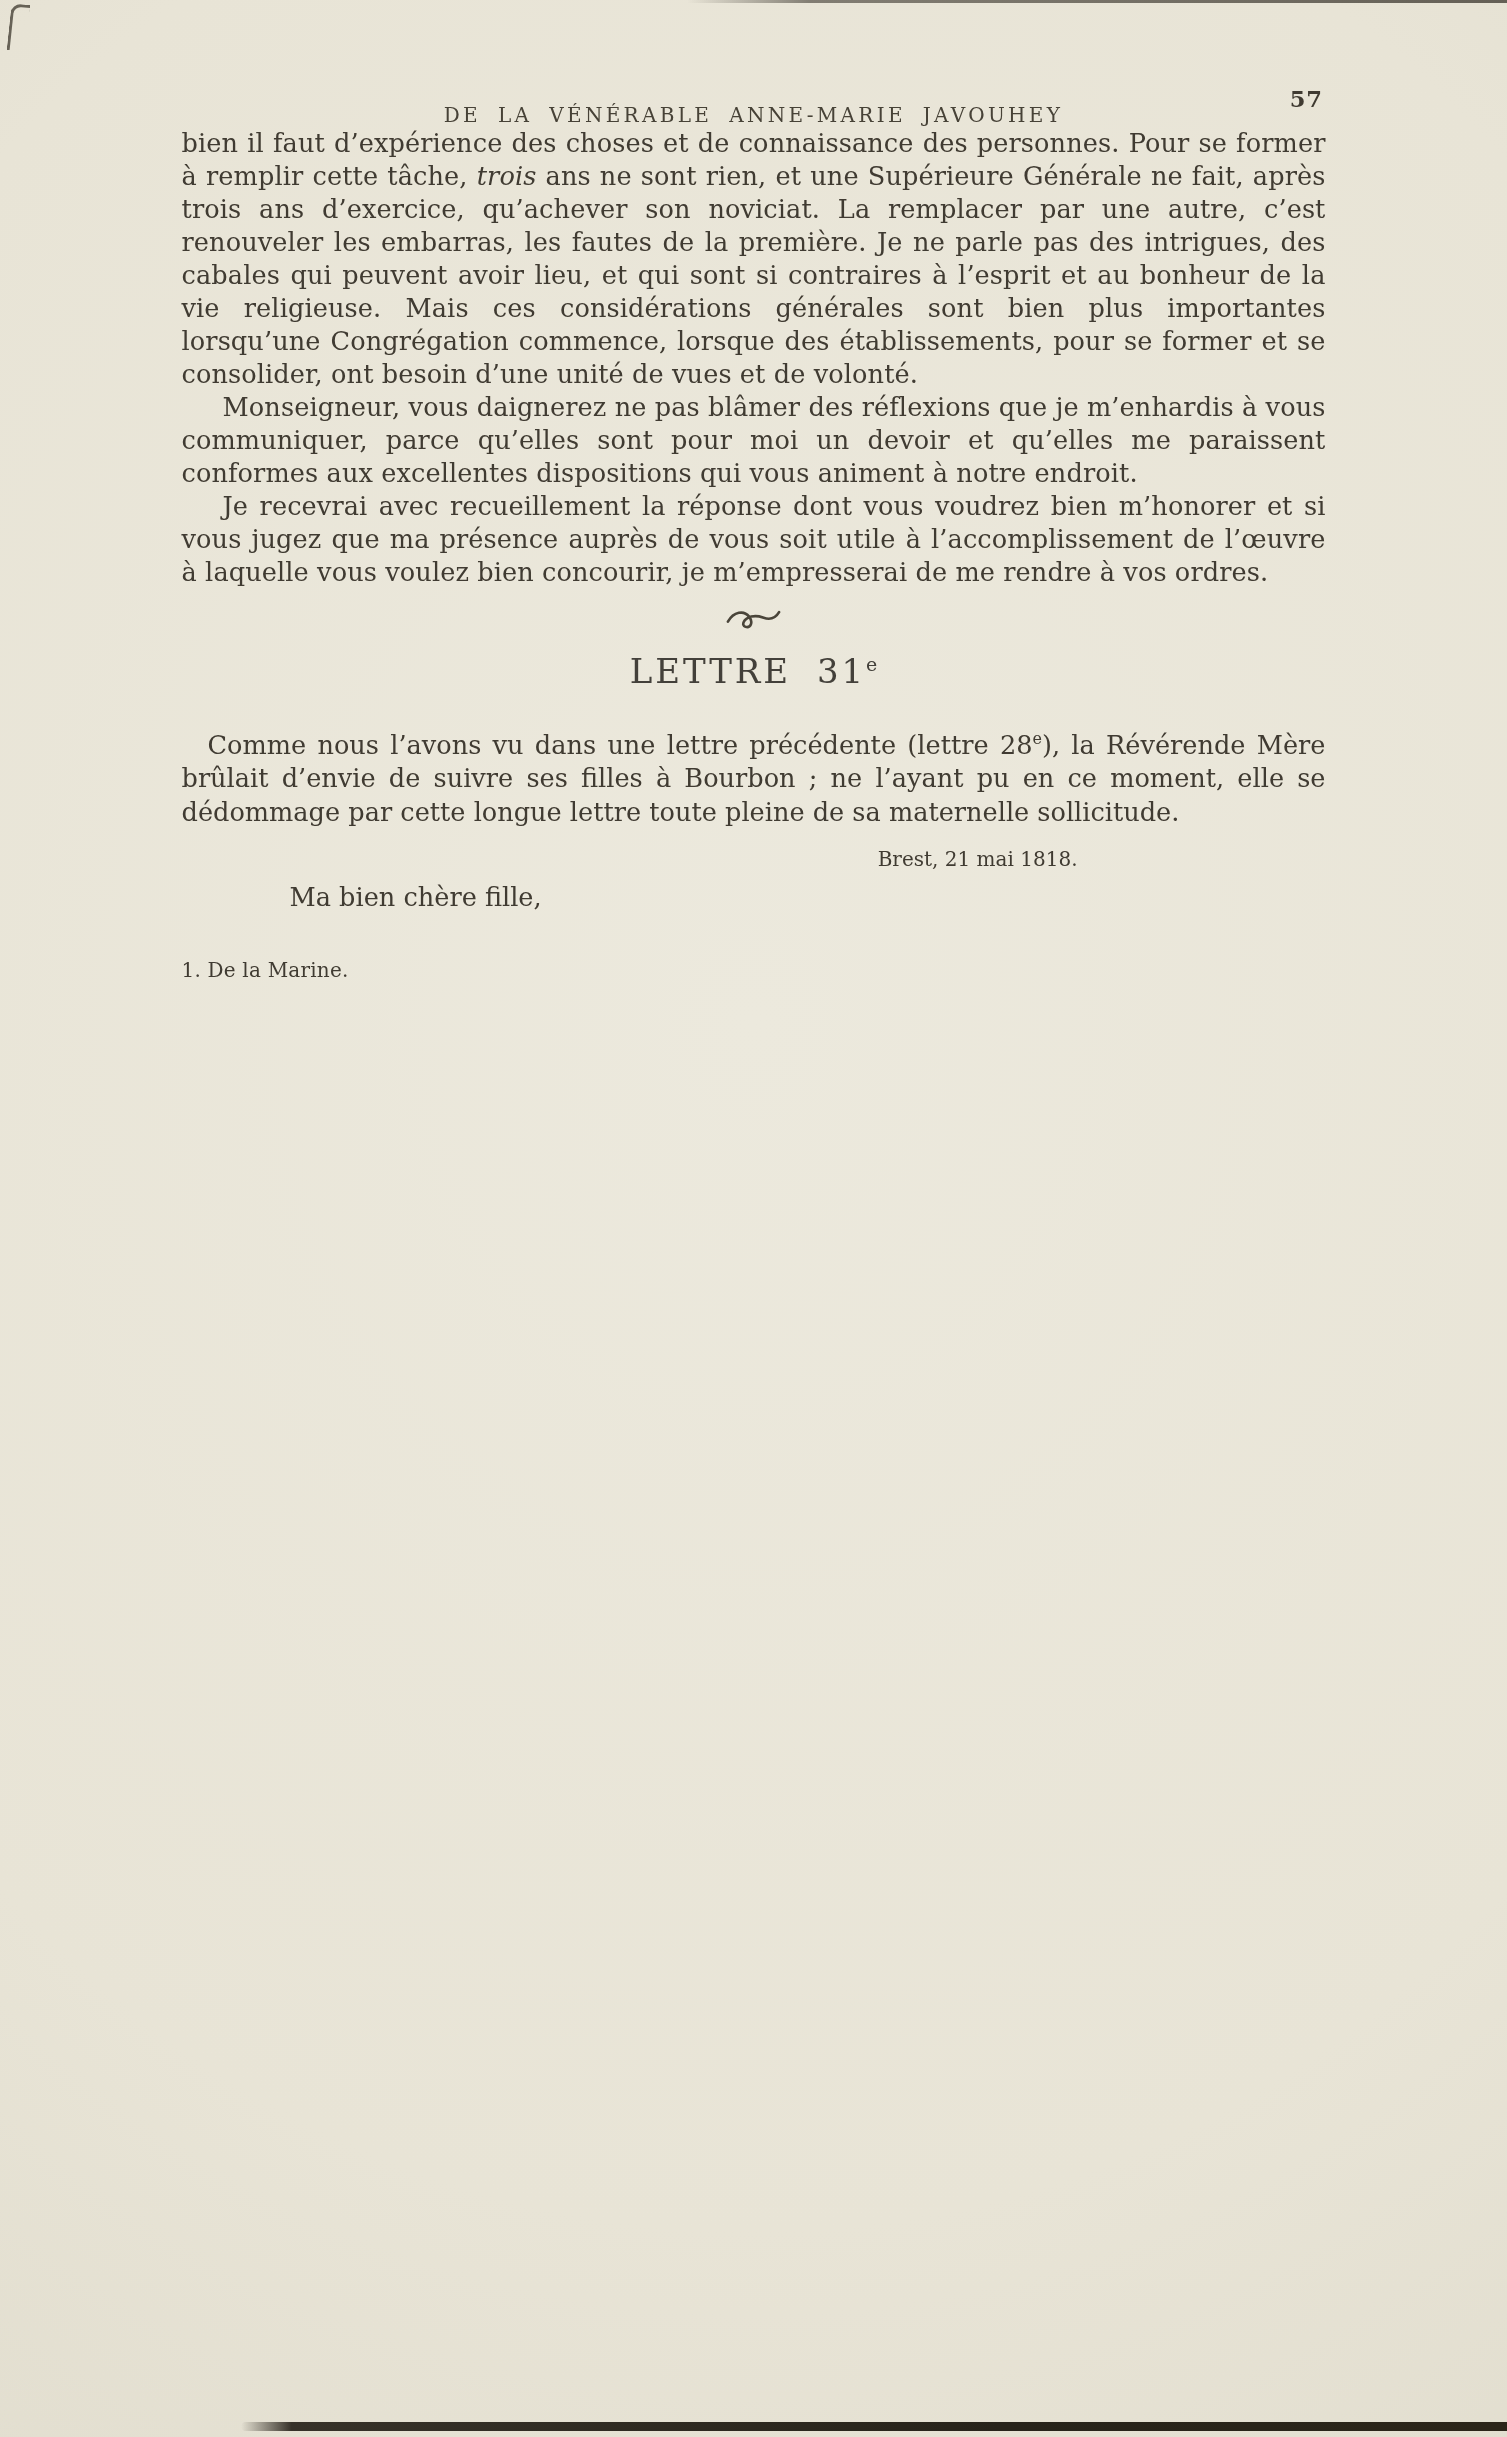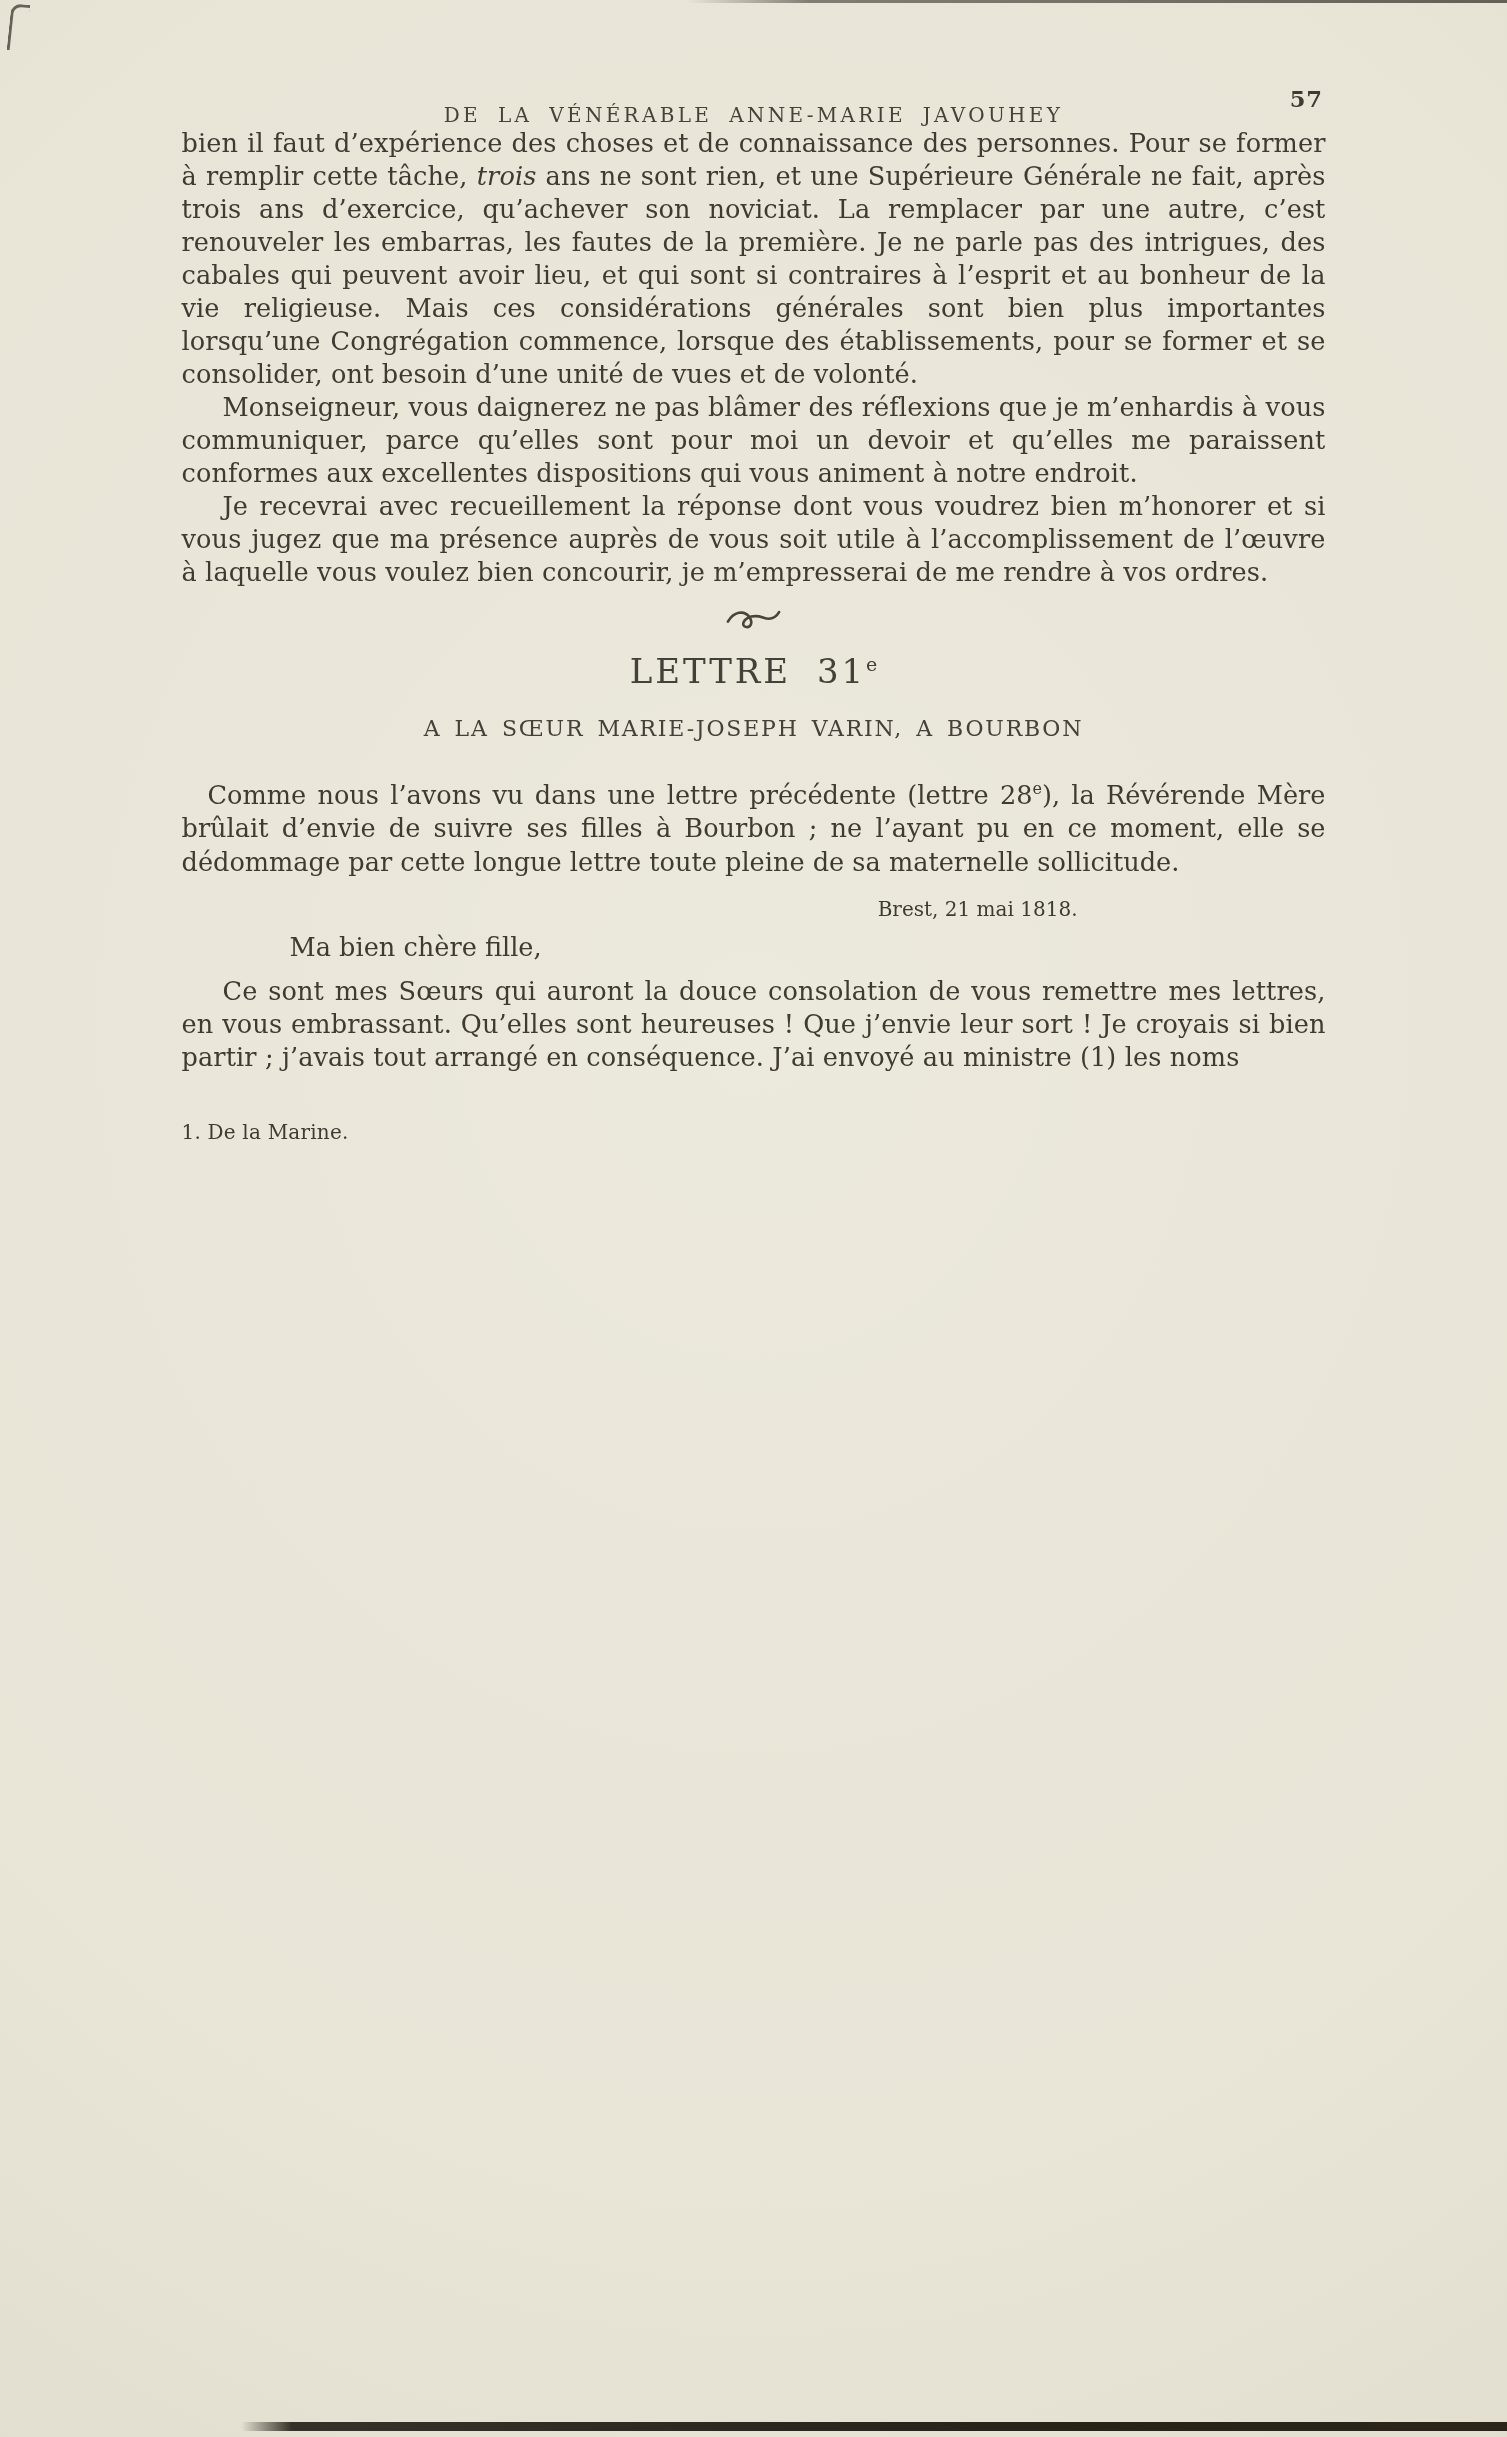--- a/index.html
+++ b/index.html
@@ -109,29 +109,27 @@
 
 
       <div class="ornament">
         <svg width="57" height="25" viewBox="0 0 78 34">
           <path d="M4 20 C 12 6, 26 4, 33 13 C 39 21, 35 29, 28 27 C 22 25, 25 16, 36 13 C 48 10, 52 16, 60 16 C 67 16, 71 12, 74 7" fill="none" stroke="#4a453a" stroke-width="3.6" stroke-linecap="round"></path>
         </svg>
       </div>
 
       <h2 class="letter-title"><span>LETTRE</span><span class="letter-num">31</span><sup>e</sup></h2>
 
-      <div class="addressee">A LA SŒUR MARIE-JOSEPH VARIN, A BOURBON</div>
 
       <p class="intro"><span>Comme nous l’avons vu dans une lettre précédente (lettre 28</span><sup>e</sup><span>), la Révérende Mère brûlait d’envie de suivre ses filles à Bourbon ; ne l’ayant pu en ce moment, elle se dédommage par cette longue lettre toute pleine de sa maternelle sollicitude.</span></p>
 
       <div class="dateline">Brest, 21 mai 1818.</div>
 
       <div class="salutation">Ma bien chère fille,</div>
 
-      <p class="body-par letter-body">Ce sont mes Sœurs qui auront la douce consolation de vous remettre mes lettres, en vous embrassant. Qu’elles sont heureuses ! Que j’envie leur sort ! Je croyais si bien partir ; j’avais tout arrangé en conséquence. J’ai envoyé au ministre (1) les noms</p>
 
       <div class="footnote">1. De la Marine.</div>
 
     </main>
   </div>
 
   <div class="artifact-bottom"></div>
 </div>
 
 

